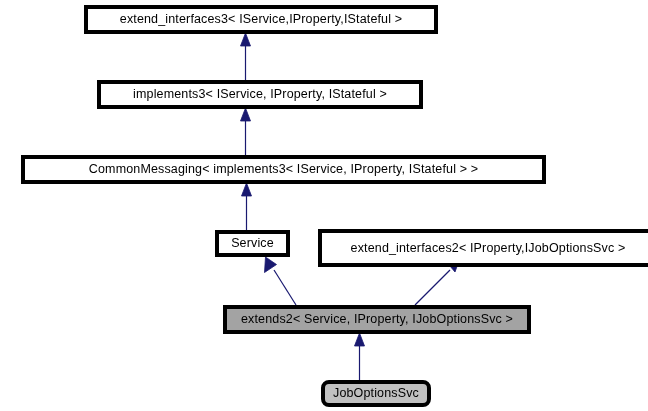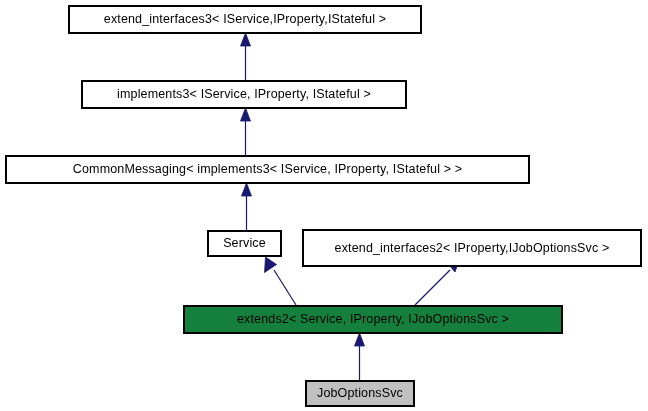--- a/index.html
+++ b/index.html
@@ -19,34 +19,36 @@
     position: absolute;
     left: 0;
     top: 0;
     width: 648px;
     height: 411px;
     pointer-events: none;
   }
   .uml-node {
     position: absolute;
     box-sizing: border-box;
-    border: 2px solid #be185d;
+    border: 4px solid #be185d;
     background: #ffffff;
     color: #000000;
     display: flex;
     align-items: center;
     justify-content: center;
     white-space: nowrap;
     font-size: 12.5px;
     line-height: 1;
     letter-spacing: 0.15px;
     z-index: 2;
+    margin-left: 16px;
   }
   .uml-node.highlight {
     background: #c0c0c0;
+    border-radius: 8px;
   }
   .uml-label {
     display: block;
     padding: 0 6px;
     white-space: nowrap;
   }
 </style>
 </head>
 <body>
 
@@ -90,29 +92,29 @@
   </div>
 
   <div class="uml-node" id="node-implements3" style="left: 81px; top: 80px; width: 326px; height: 29px; background: rgb(255, 255, 255); border-color: rgb(0, 0, 0);">
     <span class="uml-label" style="font-size: 12.5px;">implements3&lt; IService, IProperty, IStateful &gt;</span>
   </div>
 
   <div class="uml-node" id="node-common_messaging" style="left: 5px; top: 155px; width: 525px; height: 29px; background: rgb(255, 255, 255); border-color: rgb(0, 0, 0);">
     <span class="uml-label" style="font-size: 12.5px;">CommonMessaging&lt; implements3&lt; IService, IProperty, IStateful &gt; &gt;</span>
   </div>
 
-  <div class="uml-node" id="node-service" style="left: 207px; top: 230px; width: 75px; height: 27px; background: rgb(255, 255, 255); border-color: rgb(0, 0, 0);">
+  <div class="uml-node" id="node-service" style="left: 199px; top: 230px; width: 75px; height: 27px; background: rgb(255, 255, 255); border-color: rgb(0, 0, 0);">
     <span class="uml-label" style="font-size: 12.5px;">Service</span>
   </div>
 
   <div class="uml-node" id="node-extend_interfaces2" style="left: 302px; top: 229px; width: 340px; height: 38px; background: rgb(255, 255, 255); border-color: rgb(0, 0, 0);">
     <span class="uml-label" style="font-size: 12.5px;">extend_interfaces2&lt; IProperty,IJobOptionsSvc &gt;</span>
   </div>
 
-  <div class="uml-node" id="node-extends2" style="left: 183px; top: 305px; width: 380px; height: 29px; background: #15803d; border-color: rgb(0, 0, 0);">
+  <div class="uml-node" id="node-extends2" style="left: 207px; top: 305px; width: 308px; height: 29px; background: #a3a3a3; border-color: rgb(0, 0, 0);">
     <span class="uml-label" style="font-size: 12.5px;">extends2&lt; Service, IProperty, IJobOptionsSvc &gt;</span>
   </div>
 
   <div class="uml-node highlight" id="node-job_options_svc" style="left: 305px; top: 380px; width: 110px; height: 27px; background: rgb(192, 192, 192); border-color: rgb(0, 0, 0);">
     <span class="uml-label" style="font-size: 12.5px;">JobOptionsSvc</span>
   </div>
 
 </div>
 
 </body></html>

